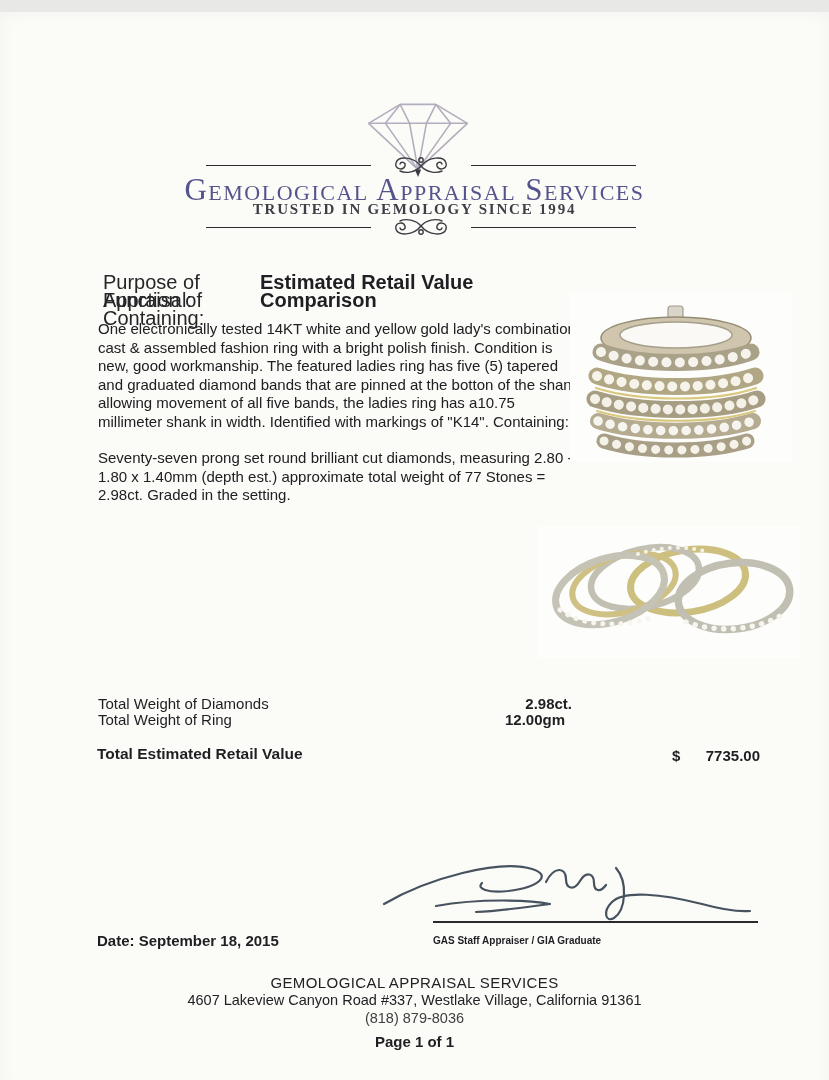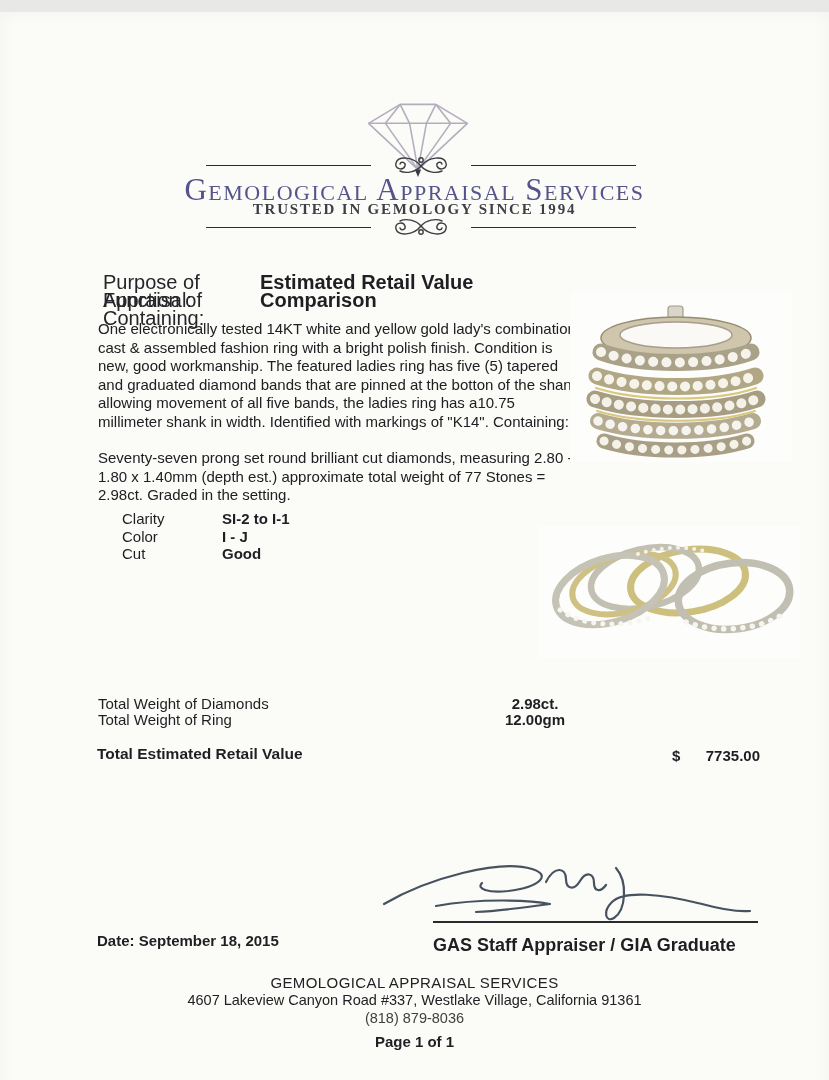--- a/index.html
+++ b/index.html
@@ -54,30 +54,30 @@
   .grade-row{display:flex;}
   .grade-label{width:100px;}
   .grade-value{font-weight:bold;}
   
   .photo{position:absolute;}
   .photo-stacked{left:570px;top:280px;width:222px;height:170px;}
   .photo-fanned{left:538px;top:514px;width:262px;height:132px;}
   
   .total-label{position:absolute;left:98px;font-size:15px;}
   .total-value{position:absolute;left:498px;width:74px;text-align:center;font-size:15px;font-weight:bold;}
-  .t-diamonds{top:683px;}
+  .t-diamonds{top:683px;text-align:right;}
   .t-ring{top:699px;}
   .retail-label{position:absolute;left:97px;top:733px;font-size:15.5px;font-weight:bold;}
   .retail-currency{position:absolute;left:672px;top:735px;font-size:15px;font-weight:bold;}
   .retail-amount{position:absolute;left:698px;top:735px;width:62px;text-align:right;font-size:15px;font-weight:bold;}
   
   .signature-ink{position:absolute;left:378px;top:842px;width:392px;height:74px;}
   .signature-rule{position:absolute;left:433px;top:909px;width:325px;height:2px;background:#2a2a2e;}
   .date-line{position:absolute;left:97px;top:920px;font-size:15px;font-weight:bold;}
-  .appraiser-line{position:absolute;left:433px;top:923px;font-size:18px;font-weight:bold;}
+  .appraiser-line{position:absolute;left:433px;top:923px;font-size:10px;font-weight:bold;}
   
   .footer-company{position:absolute;left:0;right:0;top:962px;text-align:center;font-size:15px;letter-spacing:0.4px;color:#222226;}
   .footer-address{position:absolute;left:0;right:0;top:980px;text-align:center;font-size:14.5px;color:#222226;}
   .footer-phone{position:absolute;left:0;right:0;top:998px;text-align:center;font-size:14.5px;color:#404040;}
   .footer-page{position:absolute;left:0;right:0;top:1021px;text-align:center;font-size:15px;font-weight:bold;}
 </style>
 </head>
 <body>
 
 <div class="page">
@@ -128,34 +128,20 @@
     <span class="kv-value">Estimated Retail Value</span>
   </div>
   <div class="kv-row row-function">
     <span class="kv-label">Function of Containing:</span>
     <span class="kv-value">Comparison</span>
   </div>
 
   <div class="para para-description">One electronically tested 14KT white and yellow gold lady's combination cast &amp; assembled fashion ring with a bright polish finish. Condition is new, good workmanship. The featured ladies ring has five (5) tapered and graduated diamond bands that are pinned at the botton of the shank allowing movement of all five bands, the ladies ring has a10.75 millimeter shank in width. Identified with markings of "K14".  Containing:</div>
   <div class="para para-stones">Seventy-seven prong set round brilliant cut diamonds, measuring 2.80 - 1.80 x 1.40mm (depth est.) approximate total weight of 77 Stones = 2.98ct. Graded in the setting.</div>
 
-  <div class="grades">
-    <div class="grade-row">
-      <span class="grade-label">Clarity</span>
-      <span class="grade-value">SI-2 to I-1</span>
-    </div>
-    <div class="grade-row">
-      <span class="grade-label">Color</span>
-      <span class="grade-value">I - J</span>
-    </div>
-    <div class="grade-row">
-      <span class="grade-label">Cut</span>
-      <span class="grade-value">Good</span>
-    </div>
-  </div>
 
   <svg class="photo photo-stacked" viewBox="0 0 222 170">
     <rect x="0" y="0" width="222" height="170" fill="#fdfdfb"></rect>
 
     <rect x="98" y="14" width="15" height="16" rx="3" fill="#d9d5c9" stroke="#a29c8c" stroke-width="1.2"></rect>
 
     <ellipse cx="106" cy="46" rx="75" ry="21" fill="#cfc6ad" stroke="#948c73" stroke-width="1.5"></ellipse>
     <ellipse cx="106" cy="43" rx="56" ry="13" fill="#faf9f5" stroke="#a59e8b" stroke-width="1.5"></ellipse>
 
     <g fill="none" stroke-linecap="round">

